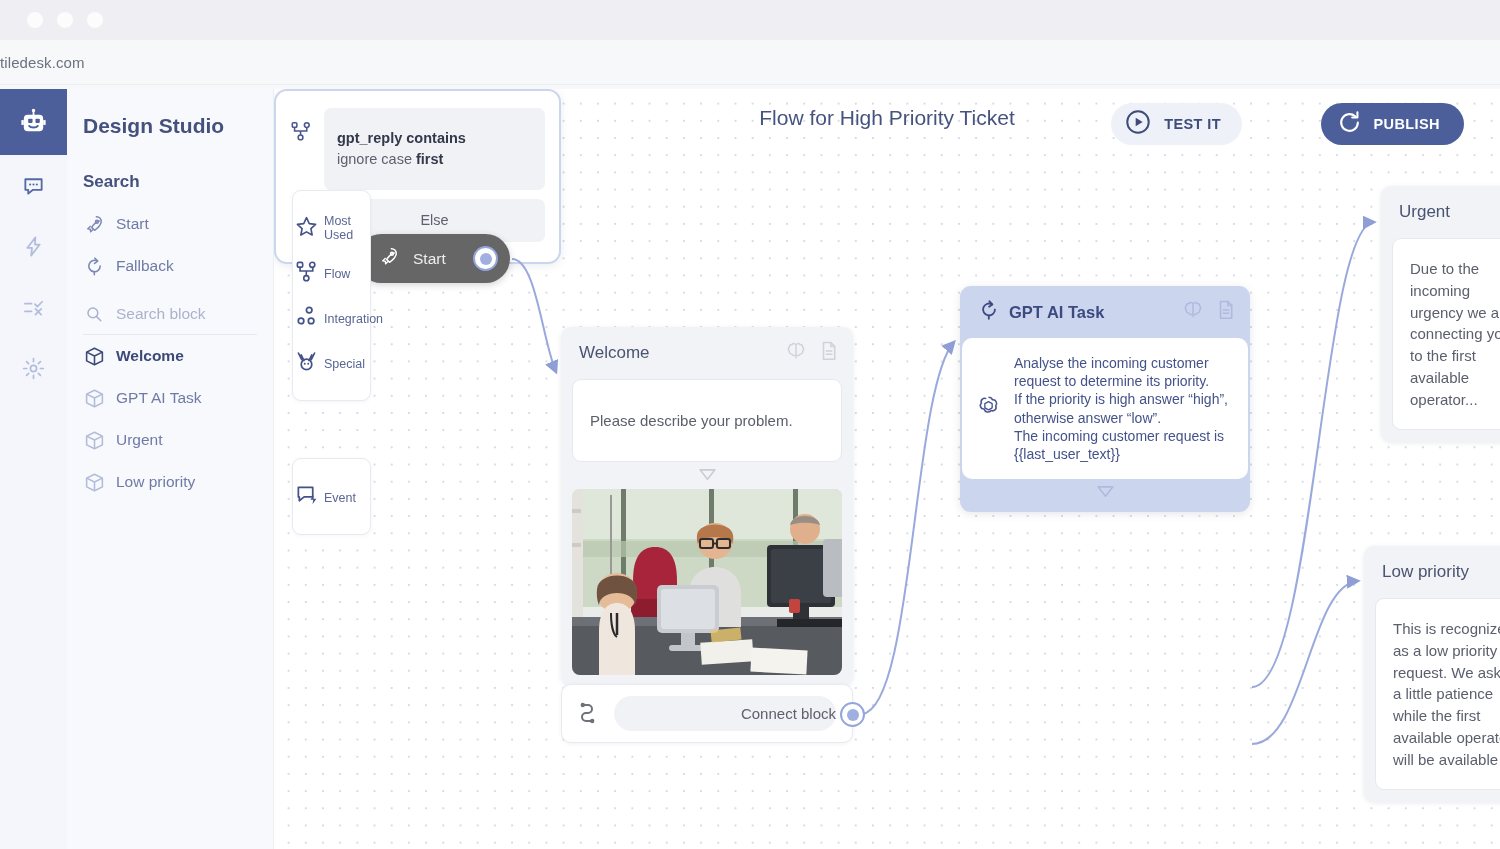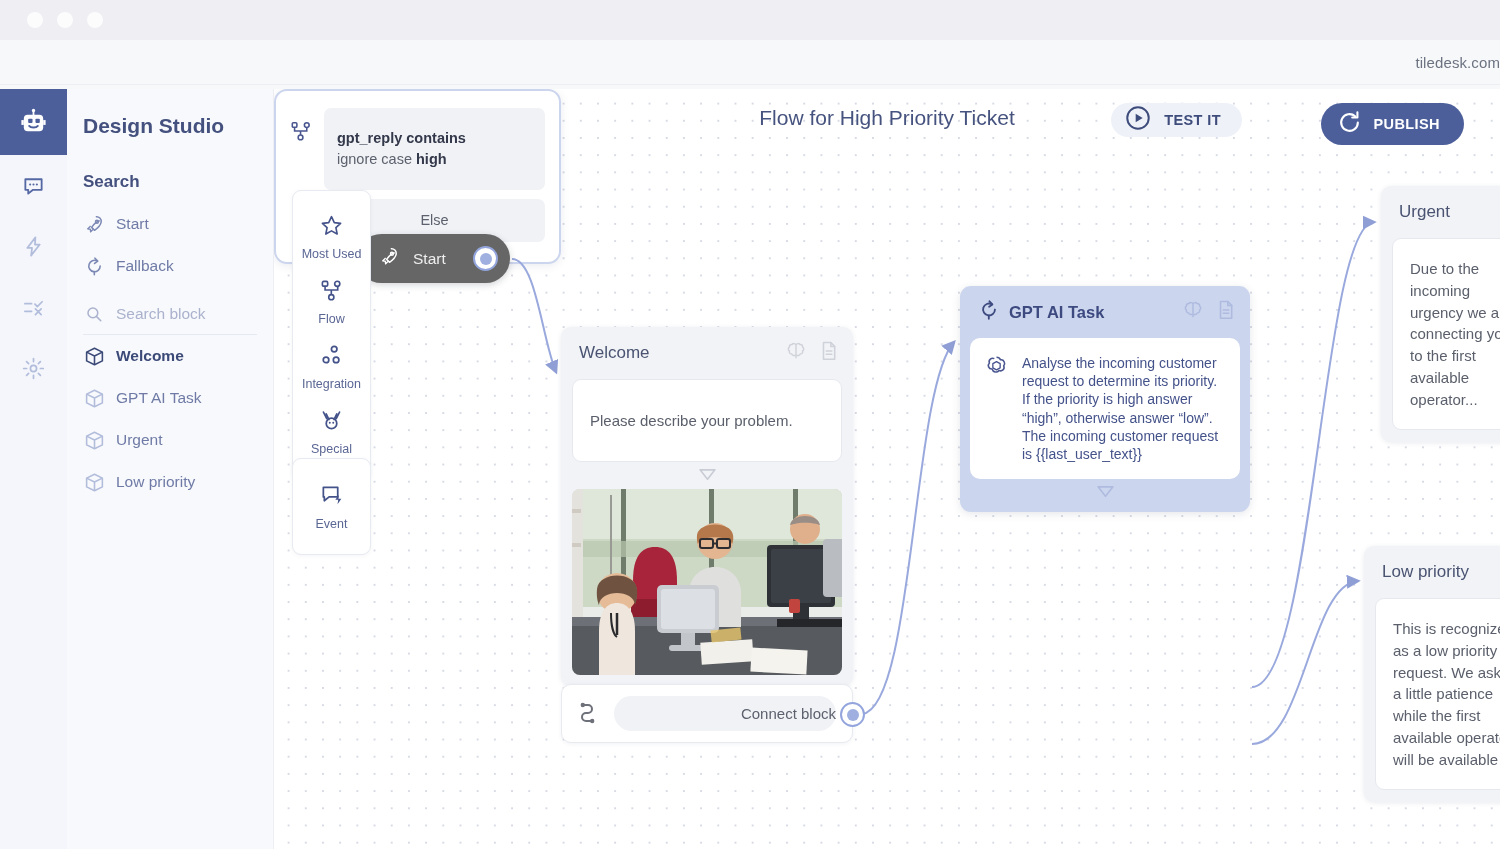--- a/index.html
+++ b/index.html
@@ -12,21 +12,21 @@
 
   
   .browser { width:1500px; height:849px; position:relative; background:#f7f8fa; }
   .titlebar {
     height:40px; background:#eeeef3; display:flex; align-items:center;
     padding-left:27px; gap:14px;
   }
   .dot { width:16px; height:16px; border-radius:50%; background:#fcfcfd; }
   .urlbar {
     height:45px; background:#f7f8fa; display:flex; align-items:center;
-    justify-content:flex-end; border-bottom:1px solid #eceef1;
+    justify-content:flex-start; border-bottom:1px solid #eceef1;
   }
   .url { font-size:15px; color:#6b7280; letter-spacing:.1px; }
 
   
   .app { position:absolute; left:0; top:89px; width:1500px; height:764px; display:flex; }
 
   
   .rail {
     width:67px; background:#f4f6fb; display:flex; flex-direction:column;
     align-items:center;
@@ -80,41 +80,41 @@
   }
   .topbar {
     position:absolute; left:0; top:0; width:100%; height:64px;
     display:flex; align-items:center; z-index:30; pointer-events:none;
   }
   .flow-title {
     position:absolute; left:0; right:0; top:17px; text-align:center;
     font-size:21px; color:#46537f; pointer-events:auto;
   }
   .btn-test {
-    position:absolute; right:258px; top:14px; height:34px; padding:0 21px 0 13px;
+    position:absolute; right:258px; top:14px; height:42px; padding:0 21px 0 13px;
     background:#eef1f8; border-radius:21px; display:flex; align-items:center;
     gap:12px; cursor:pointer; pointer-events:auto;
   }
   .btn-test .lbl { font-size:14.5px; font-weight:bold; color:#3e4c7c; letter-spacing:.4px; }
   .btn-publish {
     position:absolute; right:36px; top:14px; height:42px; padding:0 24px 0 16px;
     background:#4c5f9b; border-radius:21px; display:flex; align-items:center;
     gap:12px; cursor:pointer; pointer-events:auto;justify-content:center;
   }
   .btn-publish .lbl { font-size:14.5px; font-weight:bold; color:#ffffff; letter-spacing:.4px; }
 
   
   .palette {
     position:absolute; left:18px; top:101px; width:79px; background:#ffffff;
     border:1px solid #e8eaf1; border-radius:9px; padding:14px 0 14px 0;
     box-shadow:0 1px 4px rgba(70,80,120,.06); z-index:25;
   }
   .palette.second { top:369px; padding:16px 0 14px 0; }
   .pal-item {
-    display:flex; flex-direction:column; align-items:center; gap:6px;
+    display:flex; flex-direction:row; align-items:center; gap:6px;
     padding:9px 2px; cursor:pointer;
   }
   .pal-item .lbl { font-size:12.5px; color:#5a6694; }
 
   
   .edges { position:absolute; left:0; top:0; width:1233px; height:764px; z-index:5; }
 
   
   .node { position:absolute; z-index:12; }
   .start-node {
@@ -168,22 +168,22 @@
   }
   .connect-card .port { right:-13px; top:17px; }
 
   
   .gpt-node {
     left:686px; top:197px; width:290px; background:#ccd5ee; border-radius:11px;
     box-shadow:0 2px 8px rgba(60,70,110,.13); padding-bottom:6px;
   }
   .gpt-node .card-head .title { color:#3d4a80; font-weight:bold; font-size:16.5px; }
   .gpt-body {
-    background:#ffffff; border-radius:10px; margin:0 10px; padding:16px 14px;
-    display:flex; gap:13px;
+    background:#ffffff; border-radius:10px; margin:0 2px; padding:16px 14px;
+    display:flex; gap:13px;align-items:center;
   }
   .gpt-text { font-size:14px; color:#44528a; line-height:1.30; }
 
   
   .cond-node {
     left:688px; top:452px; width:287px; background:#ffffff;
     border:2px solid #ccd5ee; border-radius:13px; padding:17px 14px 20px 14px;
     box-shadow:0 2px 8px rgba(60,70,110,.10); z-index:12;
   }
   .cond-row { display:flex; gap:12px; align-items:flex-start; }
@@ -606,21 +606,21 @@
             <svg width="22" height="22" viewBox="0 0 24 24" fill="none">
               <rect x="2.5" y="3" width="5" height="5" rx="1.2" stroke="#4a5690" stroke-width="1.7" fill="none"></rect>
               <circle cx="18.3" cy="5.5" r="2.6" stroke="#4a5690" stroke-width="1.7" fill="none"></circle>
               <circle cx="11.5" cy="19" r="2.6" stroke="#4a5690" stroke-width="1.7" fill="none"></circle>
               <path d="M5 8v4h13.3V8M11.5 12v4.4" stroke="#4a5690" stroke-width="1.7" fill="none"></path>
             </svg>
           </span>
           <div class="cond-stack">
             <div class="cond-pill">
               <b>gpt_reply contains</b><br>
-              <span>ignore case </span><b>high</b>
+              <span>ignore case </span><b>first</b>
             </div>
             <div class="cond-pill center">
               <span>Else</span>
             </div>
           </div>
         </div>
         <span class="cond-dot green"></span>
         <span class="cond-dot red"></span>
       </div>
 

